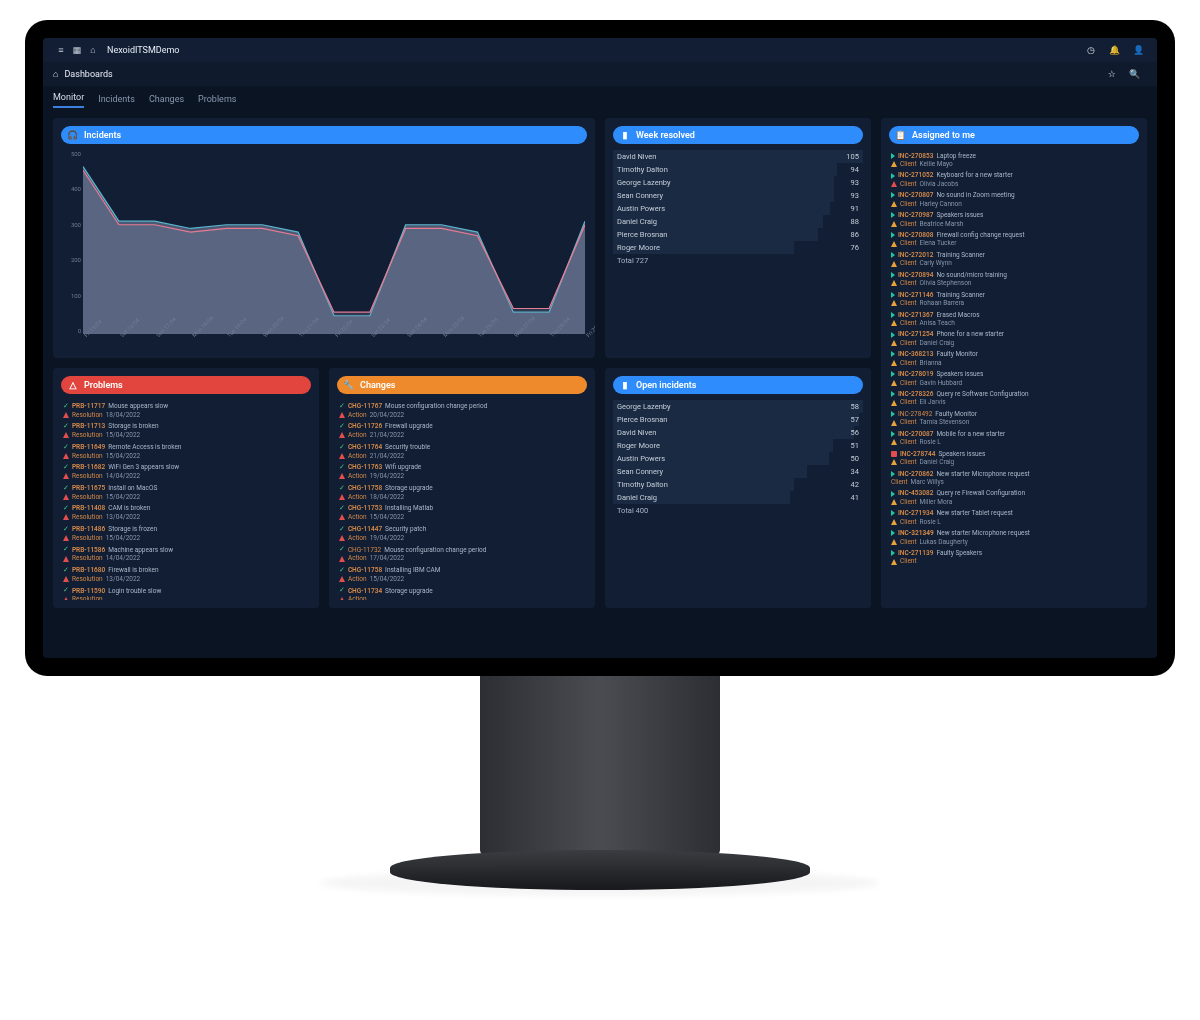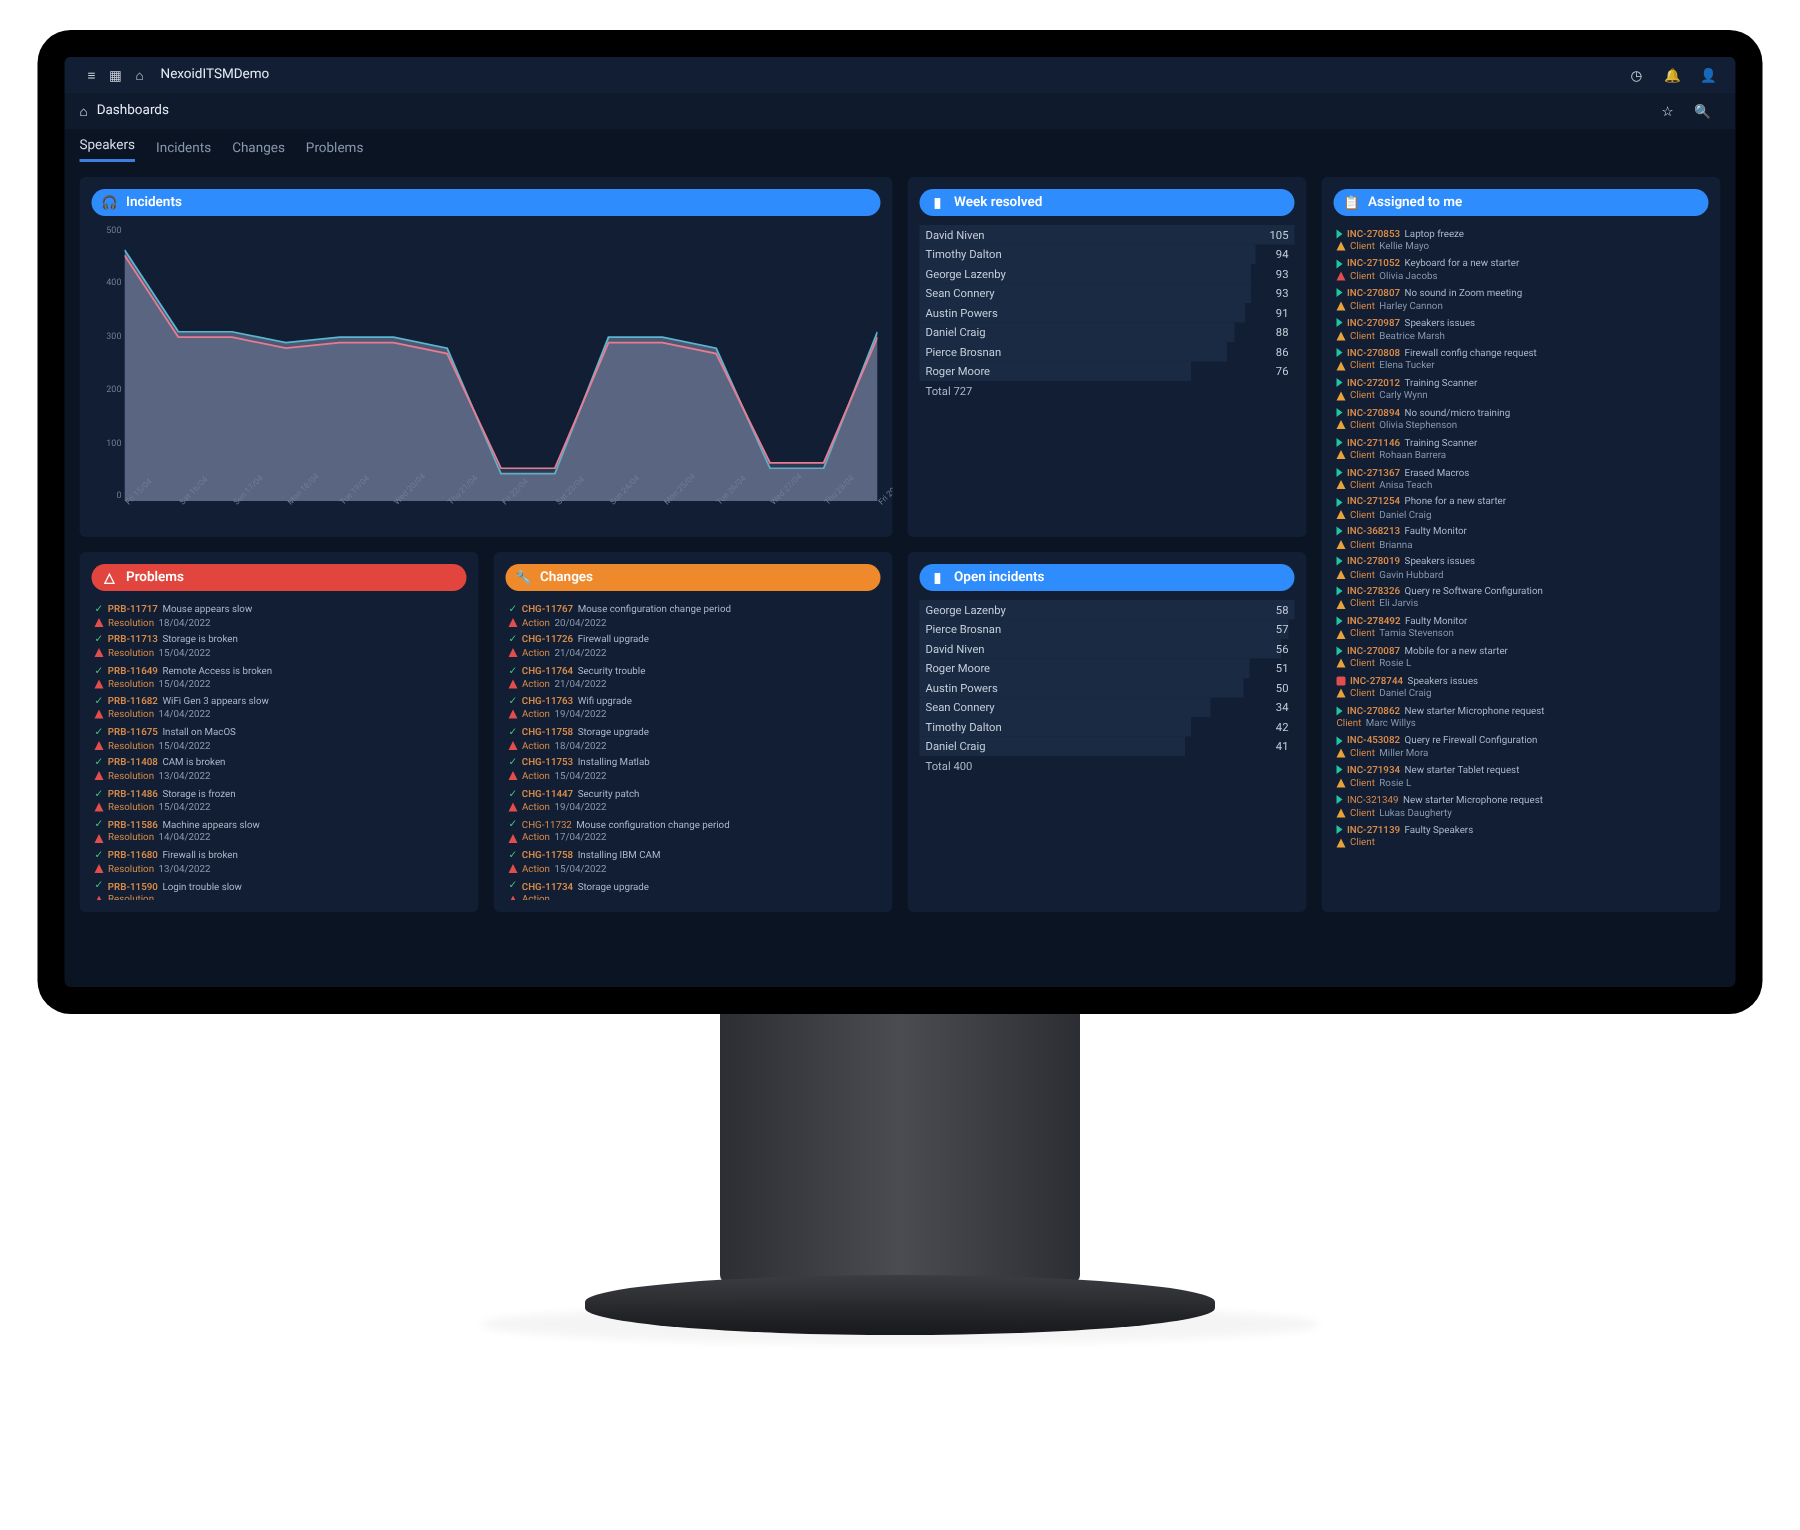--- a/index.html
+++ b/index.html
@@ -76,21 +76,21 @@
       <div class="crumbbar">
         <span class="ico">⌂</span>
         <span>Dashboards</span>
         <div class="right">
           <span class="ico">☆</span>
           <span class="ico">🔍</span>
         </div>
       </div>
 
       <div class="tabs" id="tabs">
-          <span class="tab active">Speakers</span>
+          <span class="tab active">Monitor</span>
           <span class="tab">Incidents</span>
           <span class="tab">Changes</span>
           <span class="tab">Problems</span>
         </div>
 
       <div class="content">
 
         <div class="panel incidents">
           <span class="hdr blue">
             <span class="hi">🎧</span>
@@ -339,21 +339,21 @@
                 </div>
                 <div class="sub-line">
                   <span class="tri warn "></span>
                   <span style="color:#d68a4a">Client</span> 
                   <span>Eli Jarvis</span>
                 </div>
               </div>
               <div class="item">
                 <div class="title-line">
                   <span class="tri play"></span>
-                  <span style="color:#d68a4a;font-weight:700">INC-278492</span> 
+                  <span style="color:#d68a4a;font-weight:400">INC-278492</span> 
                   <span>Faulty Monitor</span>
                 </div>
                 <div class="sub-line">
                   <span class="tri warn "></span>
                   <span style="color:#d68a4a">Client</span> 
                   <span>Tamia Stevenson</span>
                 </div>
               </div>
               <div class="item">
                 <div class="title-line">
@@ -410,21 +410,21 @@
                 </div>
                 <div class="sub-line">
                   <span class="tri warn "></span>
                   <span style="color:#d68a4a">Client</span> 
                   <span>Rosie L</span>
                 </div>
               </div>
               <div class="item">
                 <div class="title-line">
                   <span class="tri play"></span>
-                  <span style="color:#d68a4a;font-weight:400">INC-321349</span> 
+                  <span style="color:#d68a4a;font-weight:700">INC-321349</span> 
                   <span>New starter Microphone request</span>
                 </div>
                 <div class="sub-line">
                   <span class="tri warn "></span>
                   <span style="color:#d68a4a">Client</span> 
                   <span>Lukas Daugherty</span>
                 </div>
               </div>
               <div class="item">
                 <div class="title-line">

